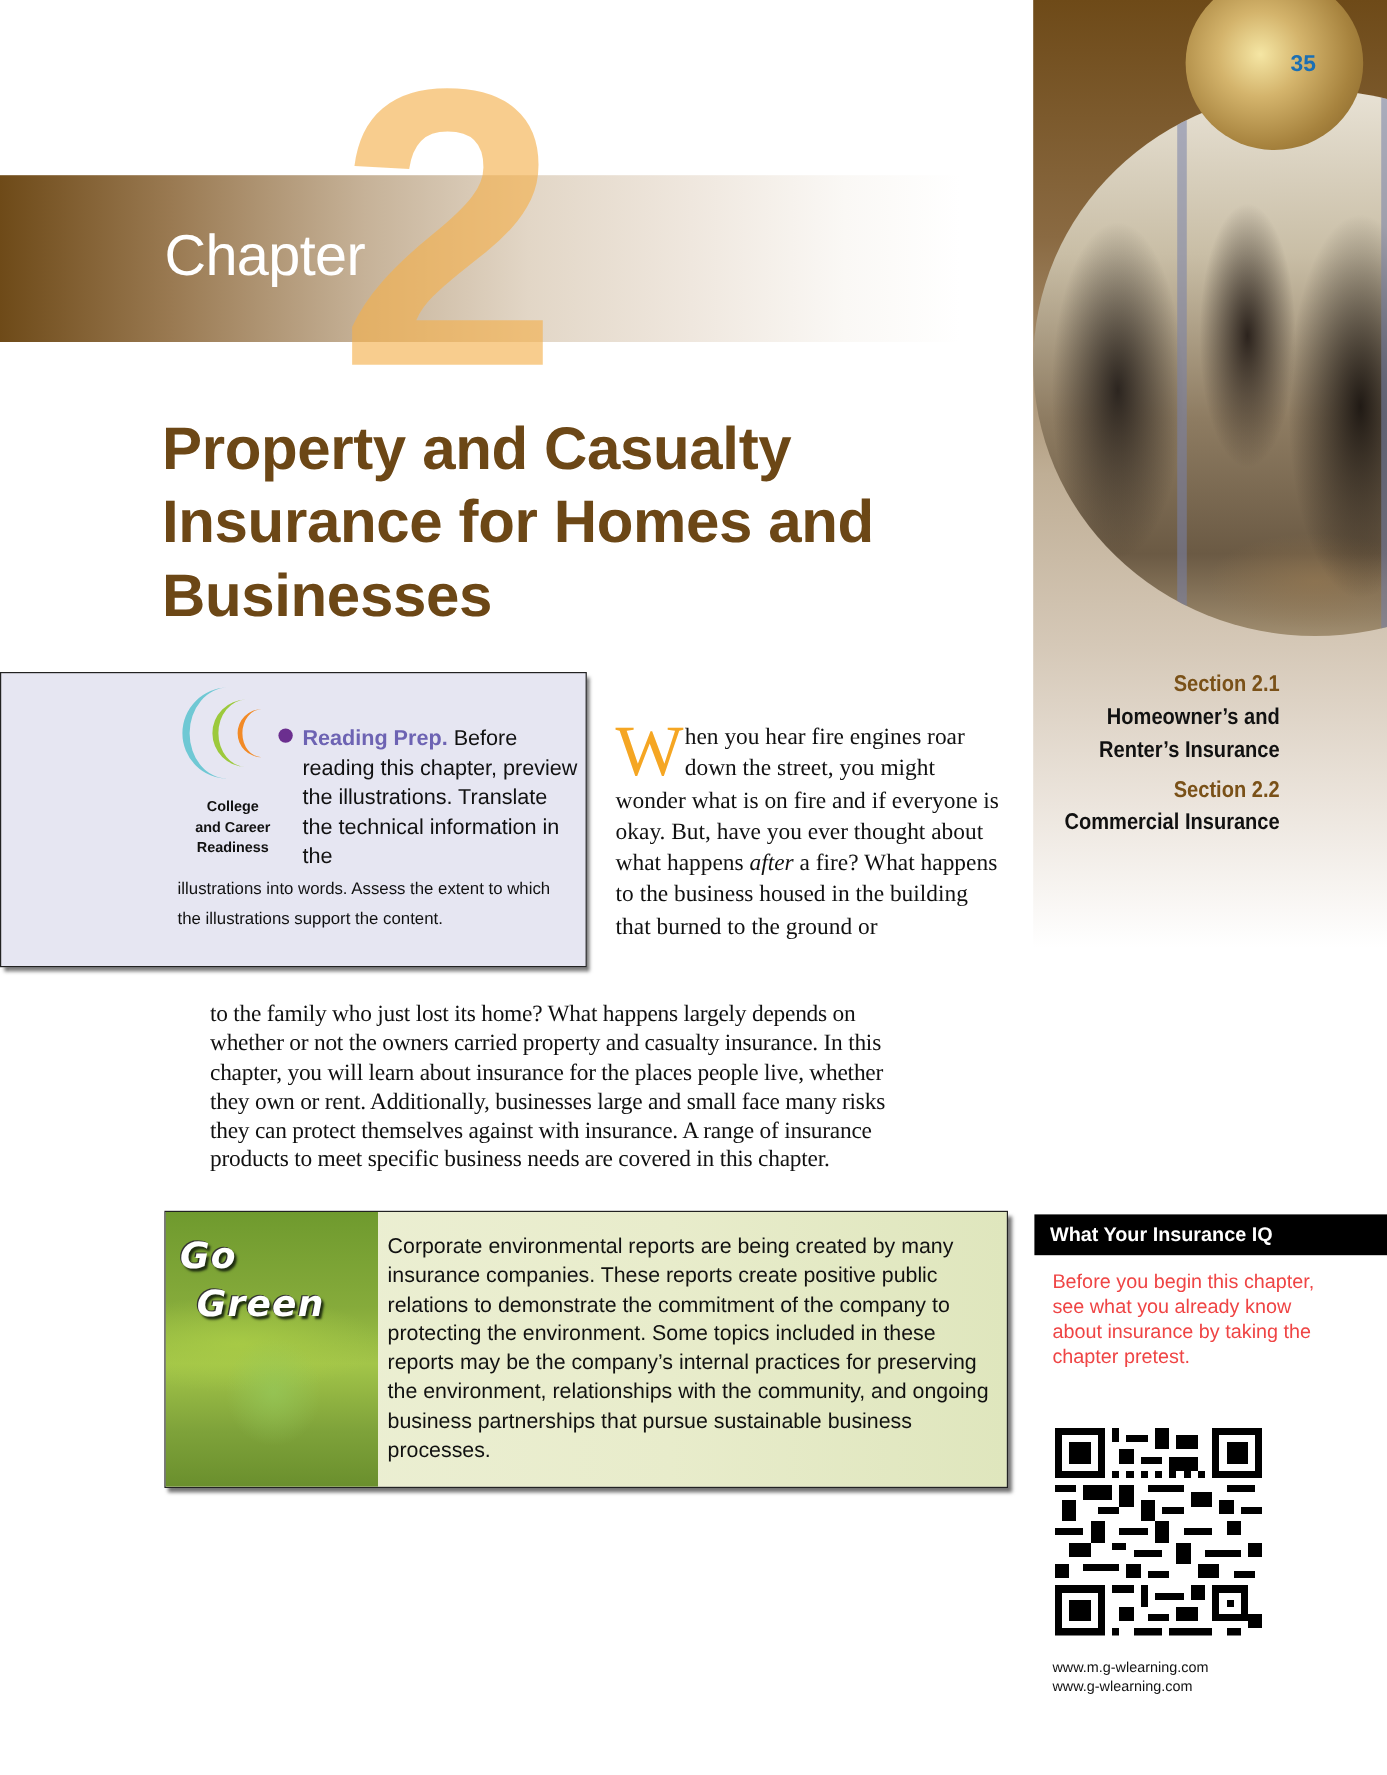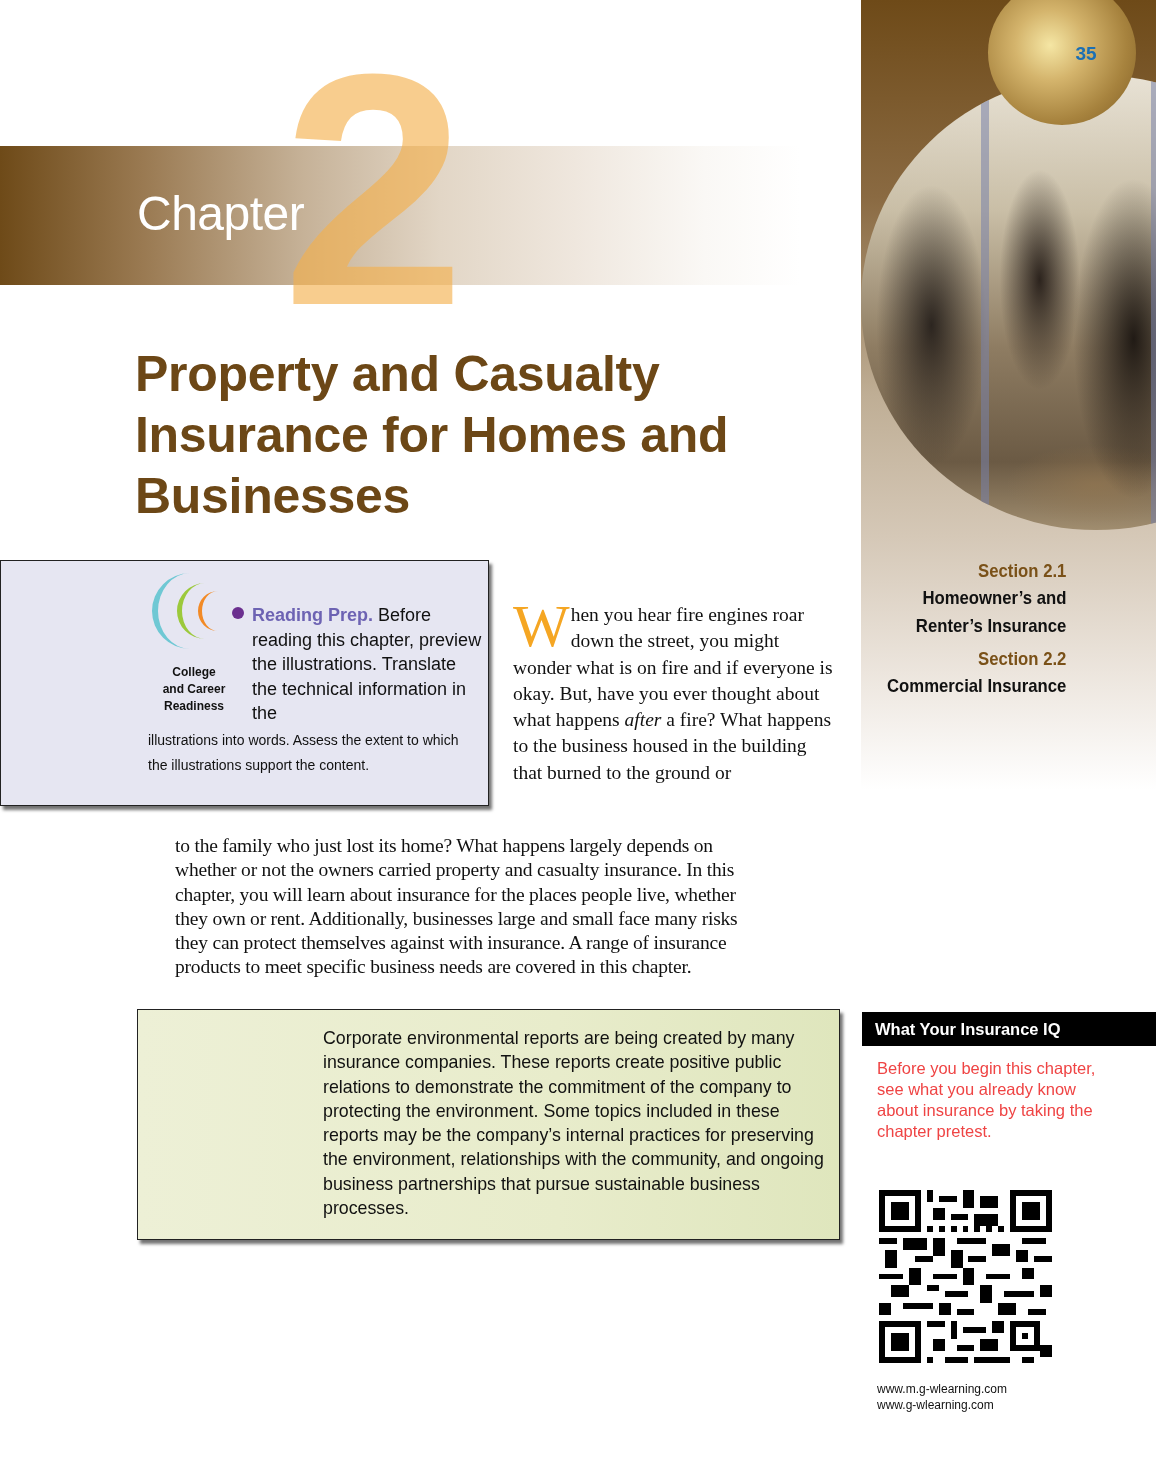--- a/index.html
+++ b/index.html
@@ -194,20 +194,26 @@
 <div class="intro-lower">
   <span class="intro-line">to the family who just lost its home? What happens largely depends on</span>
   <span class="intro-line">whether or not the owners carried property and casualty insurance. In this</span>
   <span class="intro-line">chapter, you will learn about insurance for the places people live, whether</span>
   <span class="intro-line">they own or rent. Additionally, businesses large and small face many risks</span>
   <span class="intro-line">they can protect themselves against with insurance. A range of insurance</span>
   <span class="intro-line">products to meet specific business needs are covered in this chapter.</span>
 </div>
 
 <div class="green-box">
+  <div class="green-art">
+    <div class="go-green-title">
+      <span class="w1">Go</span>
+      <span class="w2">Green</span>
+    </div>
+  </div>
   <div class="green-text">Corporate environmental reports are being created by many insurance companies. These reports create positive public relations to demonstrate the commitment of the company to protecting the environment. Some topics included in these reports may be the company’s internal practices for preserving the environment, relationships with the community, and ongoing business partnerships that pursue sustainable business processes.</div>
 </div>
 
 <div class="iq-header">What Your Insurance IQ</div>
 <div class="iq-text">Before you begin this chapter, see what you already know about insurance by taking the chapter pretest.</div>
 <svg class="qr" viewBox="0 0 29 29" shape-rendering="crispEdges">
   <rect x="0" y="0" width="29" height="29" fill="#fff"></rect>
   <g fill="#000">
     <rect x="0" y="0" width="7" height="7"></rect>
       <rect x="1" y="1" width="5" height="5" fill="#fff"></rect>

